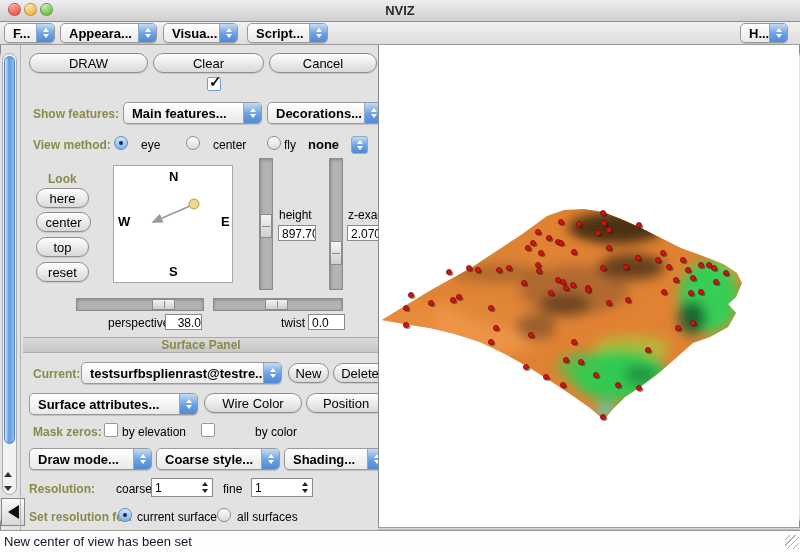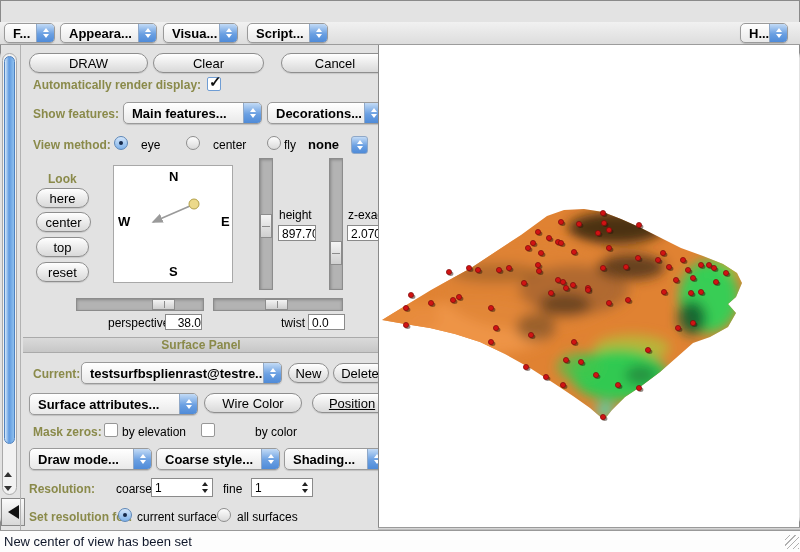--- a/index.html
+++ b/index.html
@@ -102,20 +102,26 @@
     border-top:1px solid #999;box-sizing:border-box;}
   .statusmsg{position:absolute;left:4px;top:3px;font-size:13px;color:#0f172a;white-space:nowrap;}
   .grip{position:absolute;right:1px;top:4px;width:14px;height:14px;
     background:repeating-linear-gradient(135deg,transparent 0 3px,#b0b0b0 3px 4px);}
 </style>
 </head>
 <body>
 
 <div class="window">
 
+  <div class="titlebar">
+    <span class="tl red"></span>
+    <span class="tl yellow"></span>
+    <span class="tl green"></span>
+    <div class="title">NVIZ</div>
+  </div>
 
   <div class="menubar">
     <div class="popup" style="left:4px;top:1px;width:51px;height:20px;">
       <span class="plabel">F...</span>
       <span class="stepper">
           <i class="up"></i>
           <i class="dn"></i>
         </span>
     </div>
     <div class="popup" style="left:60px;top:1px;width:97px;height:20px;">
@@ -156,23 +162,22 @@
     <span class="sarrow up" style="top:427px;"></span>
     <span class="sarrow dn" style="top:441px;"></span>
     <div class="collapse-btn">
         <i></i>
       </div>
 
     <div class="panel">
 
       <div class="btn" style="left:8px;top:8px;width:119px;">DRAW</div>
       <div class="btn" style="left:132px;top:8px;width:111px;">Clear</div>
-      <div class="btn" style="left:260px;top:8px;width:108px;">Cancel</div>
-
-      <div class="lbl" style="left:12px;top:33px;">Automatically render display:</div>
+      <div class="btn" style="left:248px;top:8px;width:108px;">Cancel</div>
+
       <span class="cbx on" style="left:186px;top:32px;"></span>
 
       <div class="lbl" style="left:12px;top:62px;">Show features:</div>
       <div class="popup" style="left:102px;top:57px;width:139px;">
         <span class="plabel">Main features...</span>
         <span class="stepper">
             <i class="up"></i>
             <i class="dn"></i>
           </span>
       </div>
@@ -258,21 +263,21 @@
       <div class="btn" style="left:312px;top:318px;width:54px;">Delete</div>
 
       <div class="popup" style="left:8px;top:348px;width:169px;">
         <span class="plabel">Surface attributes...</span>
         <span class="stepper">
             <i class="up"></i>
             <i class="dn"></i>
           </span>
       </div>
       <div class="btn" style="left:183px;top:348px;width:98px;">Wire Color</div>
-      <div class="btn" style="left:291px;top:348px;width:80px;text-decoration:underline;">Position</div>
+      <div class="btn" style="left:285px;top:348px;width:80px;">Position</div>
 
       <div class="lbl" style="left:12px;top:380px;">Mask zeros:</div>
       <span class="cbx" style="left:83px;top:378px;"></span>
       <div class="txt" style="left:101px;top:380px;">by elevation</div>
       <span class="cbx" style="left:180px;top:378px;"></span>
       <div class="txt" style="left:198px;top:380px;padding-left:36px;">by color</div>
 
       <div class="popup" style="left:135px;top:403px;width:124px;">
         <span class="plabel">Coarse style...</span>
         <span class="stepper">

